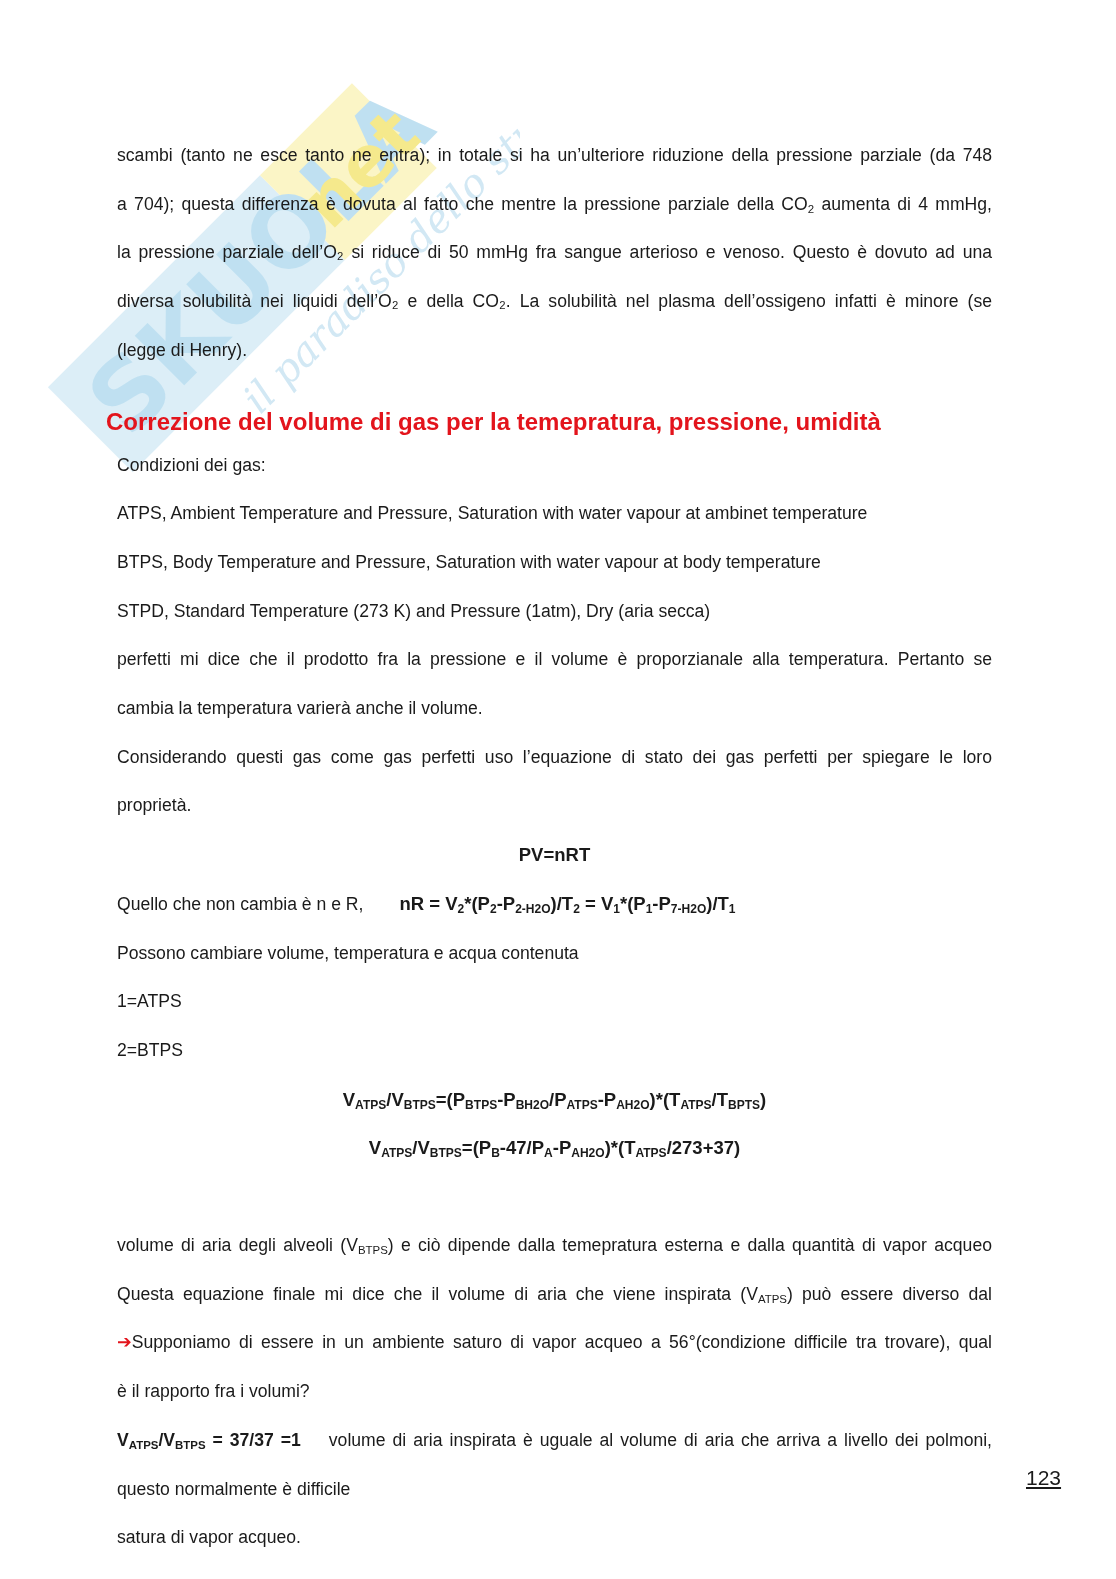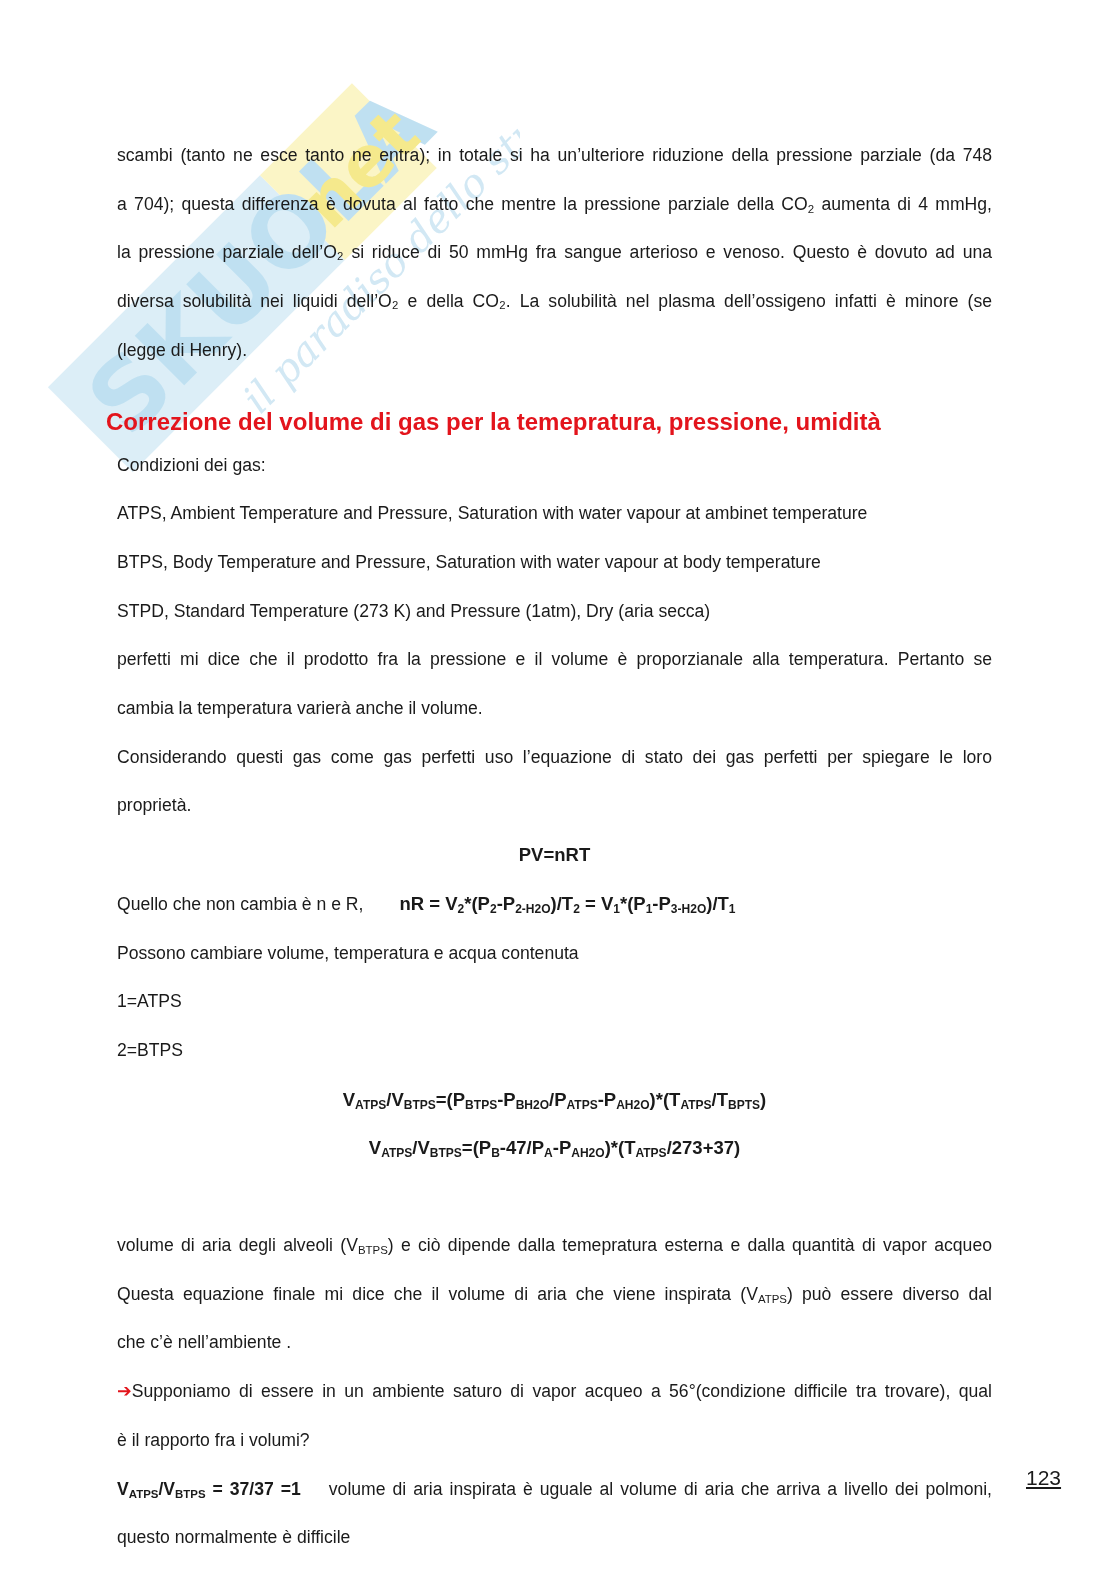--- a/index.html
+++ b/index.html
@@ -46,35 +46,34 @@
   <p class="line">BTPS, Body Temperature and Pressure, Saturation with water vapour at body temperature</p>
   <p class="line">STPD, Standard Temperature (273 K) and Pressure (1atm), Dry (aria secca)</p>
 
   <p class="line just">perfetti mi dice che il prodotto fra la pressione e il volume è proporzianale alla temperatura. Pertanto se</p>
   <p class="line">cambia la temperatura varierà anche il volume.</p>
   <p class="line just">Considerando questi gas come gas perfetti uso l’equazione di stato dei gas perfetti per spiegare le loro</p>
   <p class="line">proprietà.</p>
 
   <p class="line center eq">PV=nRT</p>
 
-  <p class="line"><span>Quello che non cambia è n e R,</span><span style="display:inline-block;width:36px"></span><span class="b eq"><span>nR =  V</span><sub>2</sub><span>*(P</span><sub>2</sub><span>-P</span><sub>2-H2O</sub><span>)/T</span><sub>2</sub><span>  = V</span><sub>1</sub><span>*(P</span><sub>1</sub><span>-P</span><sub>3-H2O</sub><span>)/T</span><sub>1</sub></span></p>
+  <p class="line"><span>Quello che non cambia è n e R,</span><span style="display:inline-block;width:36px"></span><span class="b eq"><span>nR =  V</span><sub>2</sub><span>*(P</span><sub>2</sub><span>-P</span><sub>2-H2O</sub><span>)/T</span><sub>2</sub><span>  = V</span><sub>1</sub><span>*(P</span><sub>1</sub><span>-P</span><sub>7-H2O</sub><span>)/T</span><sub>1</sub></span></p>
 
   <p class="line">Possono cambiare volume, temperatura e acqua contenuta</p>
   <p class="line">1=ATPS</p>
   <p class="line">2=BTPS</p>
 
   <p class="line center eq"><span>V</span><sub>ATPS</sub><span>/V</span><sub>BTPS</sub><span>=(P</span><sub>BTPS</sub><span>-P</span><sub>BH2O</sub><span>/P</span><sub>ATPS</sub><span>-P</span><sub>AH2O</sub><span>)*(T</span><sub>ATPS</sub><span>/T</span><sub>BPTS</sub><span>)</span></p>
 
   <p class="line center eq"><span>V</span><sub>ATPS</sub><span>/V</span><sub>BTPS</sub><span>=(P</span><sub>B</sub><span>-47/P</span><sub>A</sub><span>-P</span><sub>AH2O</sub><span>)*(T</span><sub>ATPS</sub><span>/273+37)</span></p>
 
   <div class="gap"></div>
 
   <p class="line just"><span>volume di aria degli alveoli (V</span><sub>BTPS</sub><span>) e ciò dipende dalla temepratura esterna e dalla quantità di vapor acqueo</span></p>
   <p class="line just"><span>Questa equazione finale mi dice che il volume di aria che viene inspirata (V</span><sub>ATPS</sub><span>) può essere  diverso dal</span></p>
-  <p class="line">che c’è nell’ambiente .</p>
 
   <p class="line just"><span class="arrow">➔</span><span>Supponiamo di essere in un ambiente saturo di vapor acqueo a 56°(condizione difficile tra trovare), qual</span></p>
   <p class="line">è il rapporto fra i volumi?</p>
   <p class="line just"><span class="b"><span>V</span><sub>ATPS</sub><span>/V</span><sub>BTPS</sub><span> = 37/37 =1</span></span><span style="white-space:pre">    volume di aria inspirata è uguale al volume di aria che arriva a livello dei polmoni,</span></p>
   <p class="line">questo normalmente è difficile</p>
 
   <p class="line">satura di vapor acqueo.</p>
 </div>
 
 <div class="pagenum">123</div>

